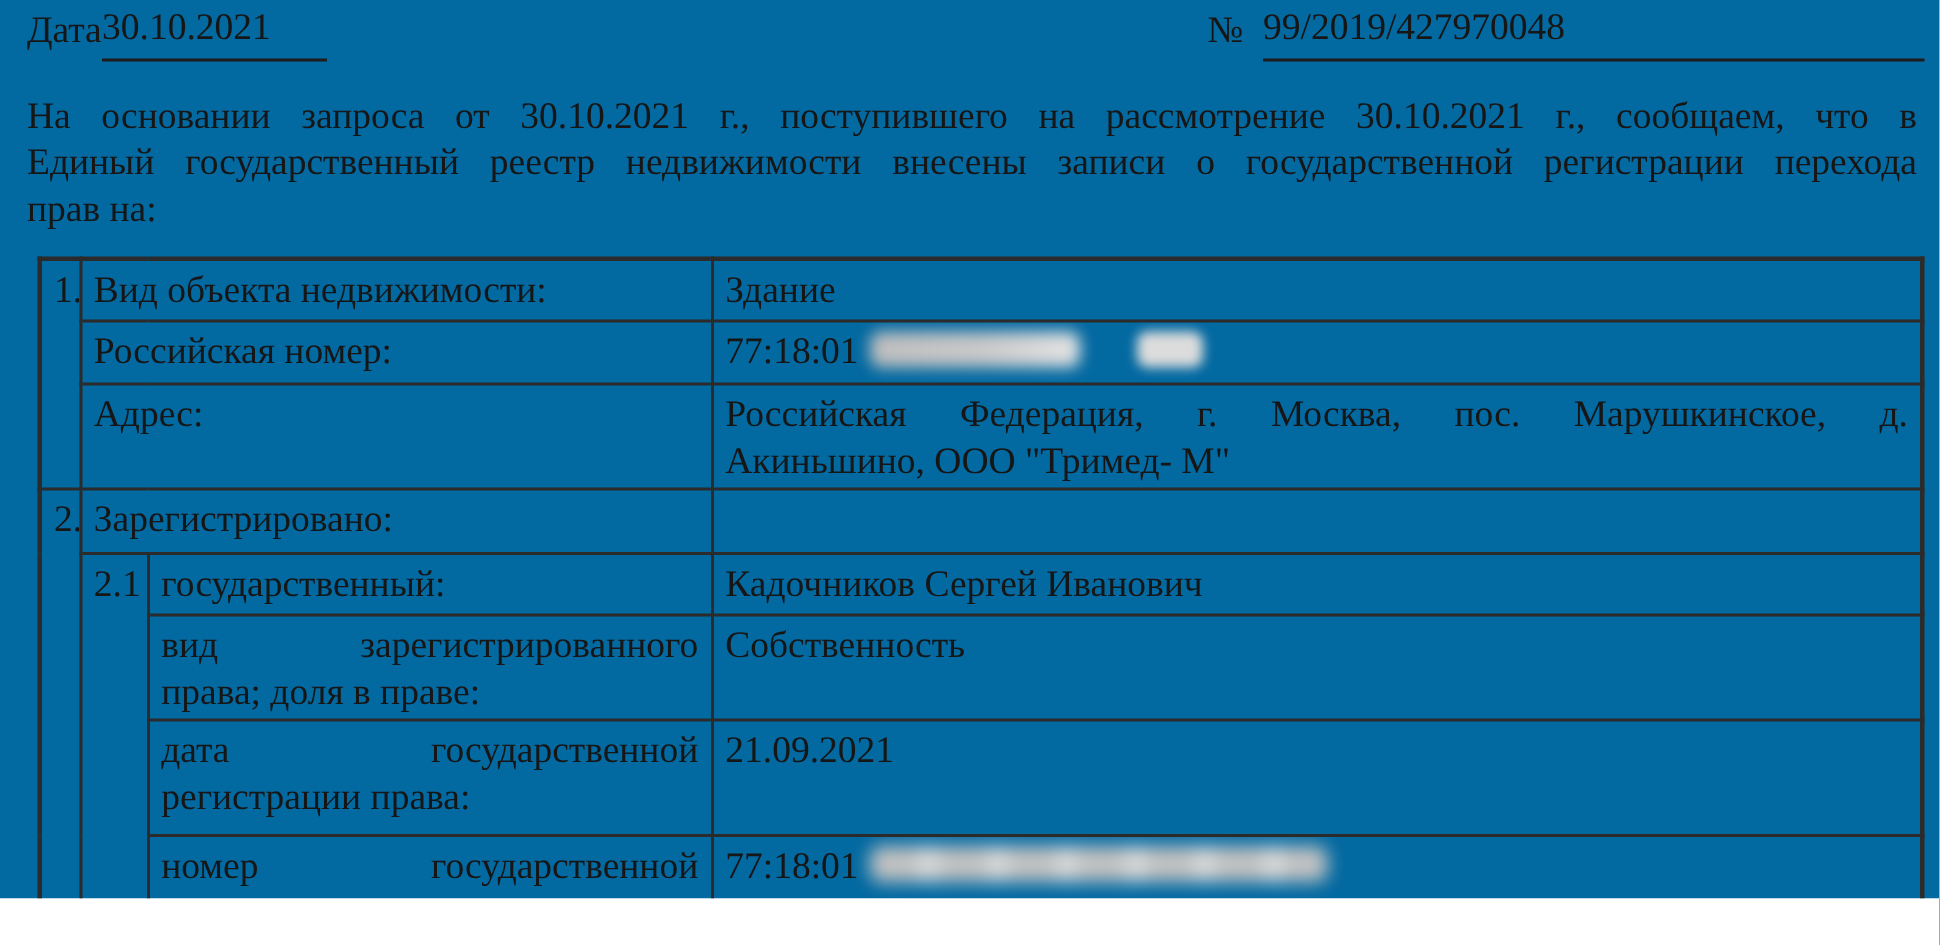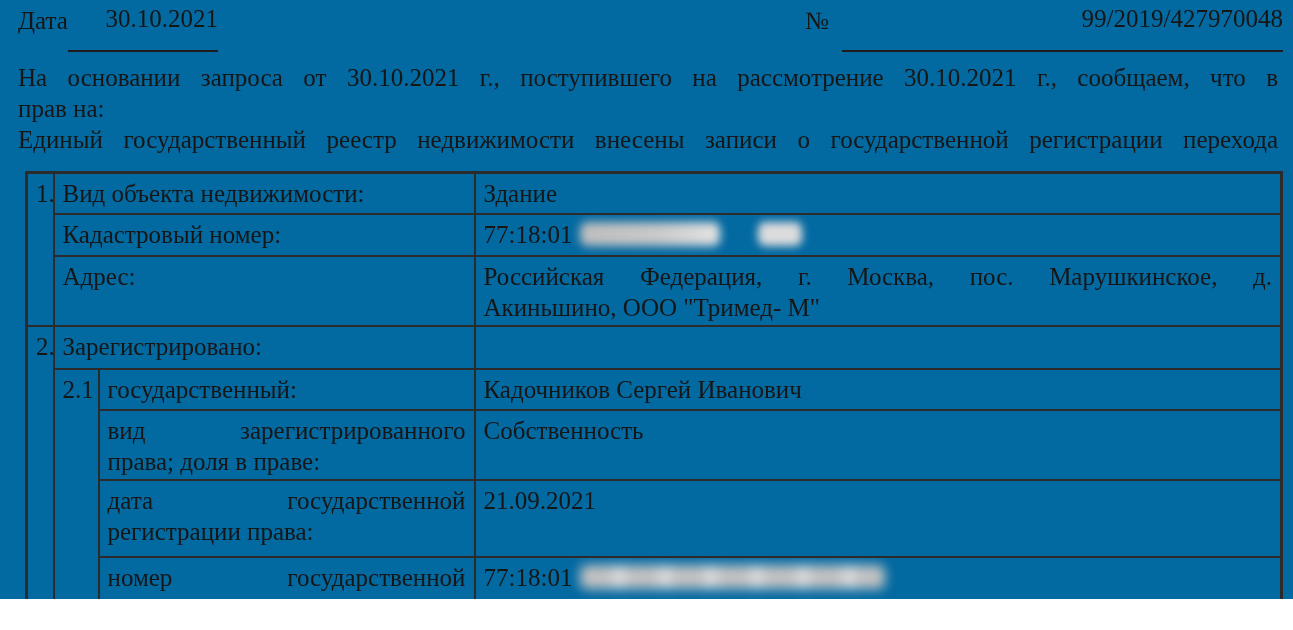--- a/index.html
+++ b/index.html
@@ -12,23 +12,23 @@
     color:#161616;
     font-size:25px;
   }
   
   .header { position:relative; height:52px; }
   .hdr-label { position:absolute; top:6px; line-height:30px; }
   .date-label { left:18px; }
   .num-label  { left:805px; }
   .hdr-value {
     position:absolute; top:4px;
-    text-align:right; line-height:30px;
+    text-align:left; line-height:30px;
     border-bottom:2px solid #1d1d1d;
-    padding-bottom:16px;
+    padding-bottom:5px;
   }
   .date-value { left:68px;  width:150px; }
   .num-value  { left:842px; width:441px; }
   
   .intro { margin:10px 18px 0 18px; width:1260px; }
   .intro .line { line-height:31px; }
   .jl { text-align:justify; text-align-last:justify; }
   .ll { text-align:left; }
   
   table.reg {
@@ -64,41 +64,41 @@
 
   <div class="header">
     <span class="hdr-label date-label">Дата</span>
     <span class="hdr-value date-value">30.10.2021</span>
     <span class="hdr-label num-label">№</span>
     <span class="hdr-value num-value">99/2019/427970048</span>
   </div>
 
   <div class="intro">
     <div class="line jl">На основании запроса от 30.10.2021 г., поступившего на рассмотрение 30.10.2021 г., сообщаем, что в</div>
+    <div class="line jl">Единый государственный реестр недвижимости внесены записи о государственной регистрации перехода</div>
     <div class="line ll">прав на:</div>
-    <div class="line jl">Единый государственный реестр недвижимости внесены записи о государственной регистрации перехода</div>
   </div>
 
   <table class="reg">
     <colgroup>
       <col style="width:27px">
         <col style="width:45px">
         <col style="width:376px">
         <col style="width:807px">
     </colgroup>
 
     <tbody>
         <tr style="height:41px">
       <td class="numcell" rowspan="3">1.</td>
       <td colspan="2">Вид объекта недвижимости:</td>
       <td class="valcell">Здание</td>
     </tr>
 
     <tr style="height:42px">
-      <td colspan="2">Кадастровый номер:</td>
+      <td colspan="2">Российская номер:</td>
       <td class="valcell"><span>77:18:01</span><span class="redact redact-cad"></span><span class="redact redact-cad2"></span></td>
     </tr>
 
     <tr style="height:70px">
       <td colspan="2">Адрес:</td>
       <td class="valcell">
         <div class="jl">Российская Федерация, г. Москва, пос. Марушкинское, д.</div>
         <div class="ll">Акиньшино, ООО "Тримед- М"</div>
       </td>
     </tr>

